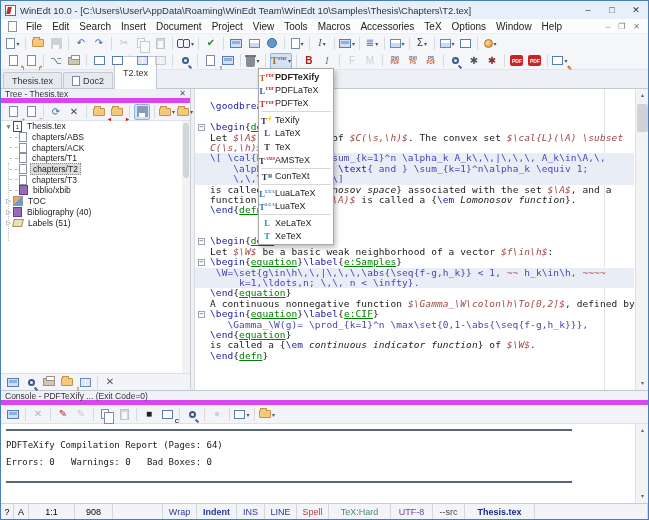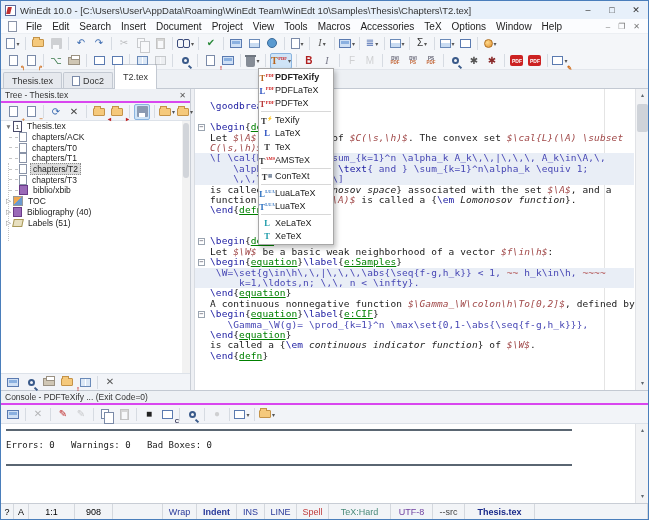--- a/index.html
+++ b/index.html
@@ -58,27 +58,27 @@
   .cvi { display:inline-flex; flex-direction:column; align-items:center; line-height:4.5px; padding-top:1px; }
   .cvi i { font-style:normal; font-weight:bold; font-size:4.5px; }
   .texi { font-family:"Liberation Serif",serif; font-weight:bold; font-size:10px; position:relative; line-height:12px; }
   .texsub { font-style:normal; font-size:4.5px; vertical-align:super; font-weight:bold; margin-left:.5px; }
   .pdfi { width:13px; height:11px; background:#c22; color:#fff; font-size:5px; font-weight:bold; display:inline-flex; align-items:center; justify-content:center; border-radius:2px; }
   .lampi { width:9px; height:9px; border-radius:50%; background:radial-gradient(circle at 35% 35%,#ffd98a,#e09030); border:1px solid #b07020; display:inline-block; }
 
   
   .tabbar { height:19px; background:#edf0f4; display:flex; align-items:flex-end; padding-left:2px; flex:0 0 19px; border-bottom:1px solid #c3c9d2; }
   .tab { height:16px; padding:0 8px; font-size:9px; display:flex; align-items:center; background:#e6e9ee; border:1px solid #c3c9d2; border-bottom:none; margin-right:1px; border-radius:2px 2px 0 0; color:#333; }
-  .tab.active { background:#fff; height:25px; margin-bottom:-1px; }
+  .tab.active { background:#fff; height:33px; margin-bottom:-1px; }
   .tab .pgi { width:8px; height:10px; margin-right:3px; }
 
   
   .main { flex:1; display:flex; min-height:0; background:#fff; }
   .treepanel { width:190px; flex:0 0 190px; display:flex; flex-direction:column; border-right:1px solid #c9ced6; background:#fff; }
-  .phead { height:14px; background:#eef1f5; border-bottom:2px solid #d946ef; display:flex; align-items:center; padding:0 4px; font-size:8.5px; color:#333; flex:0 0 14px; }
+  .phead { height:14px; background:#eef1f5; border-bottom:5px solid #d946ef; display:flex; align-items:center; padding:0 4px; font-size:8.5px; color:#333; flex:0 0 14px; }
   .phead .px { margin-left:auto; color:#555; font-size:8px; }
   .ptool { height:18px; background:#f2f4f8; border-bottom:1px solid #dde2e9; display:flex; align-items:center; padding:0 2px; flex:0 0 18px; }
   .treeview { flex:1; position:relative; overflow:hidden; font-size:8.5px; }
   .treeline { position:absolute; left:7px; top:42px; height:78px; border-left:1px dotted #c4c4c4; }
   .trow { display:flex; align-items:center; height:10.7px; color:#222; padding-left:3px; white-space:nowrap; }
   .exp { width:9px; font-size:6.5px; color:#777; text-align:center; flex:0 0 9px; }
   .conn { width:9px; border-top:1px dashed #c4c4c4; margin:0 1px 0 5px; flex:0 0 9px; }
   .tlabel { padding:0 2px; }
   .trow.sel .tlabel { background:#dcdcdc; border:1px dotted #8a8a8a; }
   .ti-doc { width:8px; height:10px; background:#fff; border:1px solid #8a94a8; margin-right:3px; flex:0 0 8px; }
@@ -508,26 +508,26 @@
       <div class="treeview" id="treeview">
         <div class="treeline"></div>
         <div class="trow">
             <span class="exp">▼</span>
             <span class="ti-main">1</span>
             <span class="tlabel">Thesis.tex</span>
           </div>
           <div class="trow">
             <span class="conn"></span>
             <span class="ti-doc"></span>
-            <span class="tlabel">chapters/ACK</span>
+            <span class="tlabel">chapters/ABS</span>
           </div>
           <div class="trow">
             <span class="conn"></span>
             <span class="ti-doc"></span>
-            <span class="tlabel">chapters/T0</span>
+            <span class="tlabel">chapters/ACK</span>
           </div>
           <div class="trow">
             <span class="conn"></span>
             <span class="ti-doc"></span>
             <span class="tlabel">chapters/T1</span>
           </div>
           <div class="trow sel">
             <span class="conn"></span>
             <span class="ti-doc"></span>
             <span class="tlabel">chapters/T2</span>
@@ -694,20 +694,21 @@
         <span class="gsep"></span>
         <span class="tgrp">
           <span class="tbi">
             <span class="fli"></span>
             <span class="dda">▾</span>
           </span>
         </span>
       </div>
     <div class="cbody" id="consolebody">
       <div class="crule r1"></div>
+        <div class="cline">PDFTeXify Compilation Report (Pages: 64)</div>
         <div class="cline">Errors: 0   Warnings: 0   Bad Boxes: 0</div>
         <div class="crule r2"></div>
         <div class="cscroll">
         <span class="varr" style="top:0">▴</span>
         <span class="varr" style="bottom:0">▾</span>
       </div>
     </div>
   </div>
 
   <div class="statusbar" id="statusbar">

